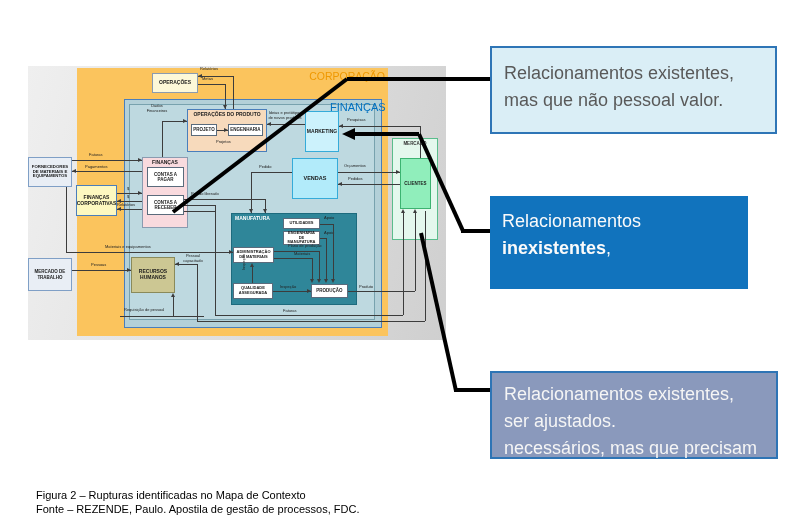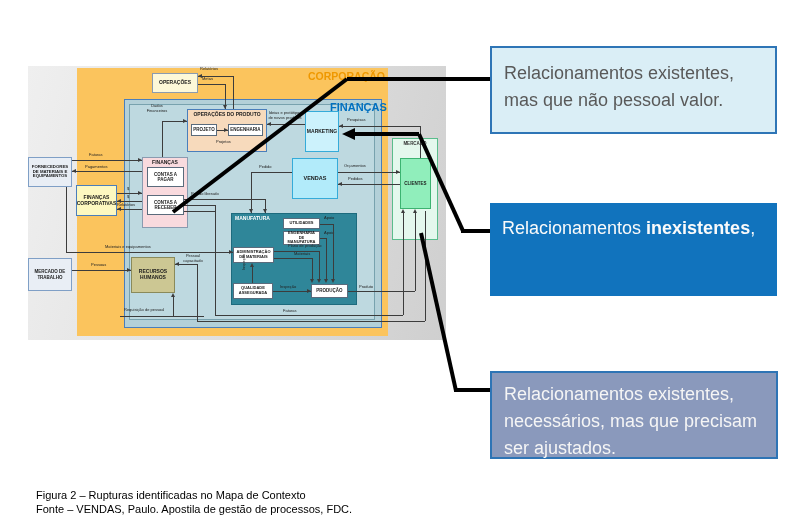--- a/index.html
+++ b/index.html
@@ -15,21 +15,21 @@
   .thick{position:absolute;background:#000;height:4px}
   .aR{position:absolute;width:0;height:0;border-left:4px solid #3c3c3c;border-top:2px solid transparent;border-bottom:2px solid transparent}
   .aL{position:absolute;width:0;height:0;border-right:4px solid #3c3c3c;border-top:2px solid transparent;border-bottom:2px solid transparent}
   .aU{position:absolute;width:0;height:0;border-bottom:4px solid #3c3c3c;border-left:2px solid transparent;border-right:2px solid transparent}
   .aD{position:absolute;width:0;height:0;border-top:4px solid #3c3c3c;border-left:2px solid transparent;border-right:2px solid transparent}
   .callout{position:absolute;box-sizing:border-box;font-size:18px;line-height:27px;padding:12px 12px}
   .c1{background:#daeef6;border:2px solid #2e75b6;color:#595959}
   .c2{background:#1173bd;color:#fafafa}
   .c3{background:#8a99bc;border:2px solid #2e74b5;color:#f5f5f5}
   .cap{position:absolute;font-size:11px;color:#000;line-height:14px}
-  .title-strip{position:absolute;font-weight:bold}
+  .title-strip{position:absolute;font-weight:normal}
 </style>
 </head>
 <body>
 
 <div class="canvas">
 
   <div class="abs" style="left:28px;top:66px;width:418px;height:274px;background:linear-gradient(105deg,#efefef 0%,#e2e2e2 45%,#cfcfcf 100%)"></div>
 
   <div class="abs" style="left:77px;top:68px;width:311px;height:268px;background:#fbc45d"></div>
   <div class="title-strip" style="left:300px;top:70px;width:85px;font-size:10.5px;color:#ef9800;text-align:right">CORPORAÇÃO</div>
@@ -182,28 +182,28 @@
   <div class="thick" style="left:461px;top:229px;width:30px"></div>
 
   <div class="thick" style="left:421px;top:231px;width:162px;transform:rotate(77.5deg);transform-origin:0 50%"></div>
   <div class="thick" style="left:454px;top:388px;width:37px"></div>
 
   <div class="callout c1" style="left:490px;top:46px;width:287px;height:88px">
     <div>Relacionamentos existentes,</div>
     <div>mas que não pessoal valor.</div>
   </div>
 
-  <div class="callout c2" style="left:490px;top:203px;width:287px;height:93px">
+  <div class="callout c2" style="left:490px;top:196px;width:258px;height:93px">
     <div><span>Relacionamentos </span><b>inexistentes</b><span>,</span></div>
   </div>
 
   <div class="callout c3" style="left:490px;top:371px;width:288px;height:88px;padding:8px 12px">
     <div>Relacionamentos existentes,</div>
+    <div>ser ajustados.</div>
     <div>necessários, mas que precisam</div>
-    <div>ser ajustados.</div>
   </div>
 
   <div class="cap" style="left:36px;top:488px">
     <div>Figura 2 – Rupturas identificadas no Mapa de Contexto</div>
-    <div>Fonte – VENDAS, Paulo. Apostila de gestão de processos, FDC.</div>
+    <div>Fonte – REZENDE, Paulo. Apostila de gestão de processos, FDC.</div>
   </div>
 
 </div>
 
 </body></html>

